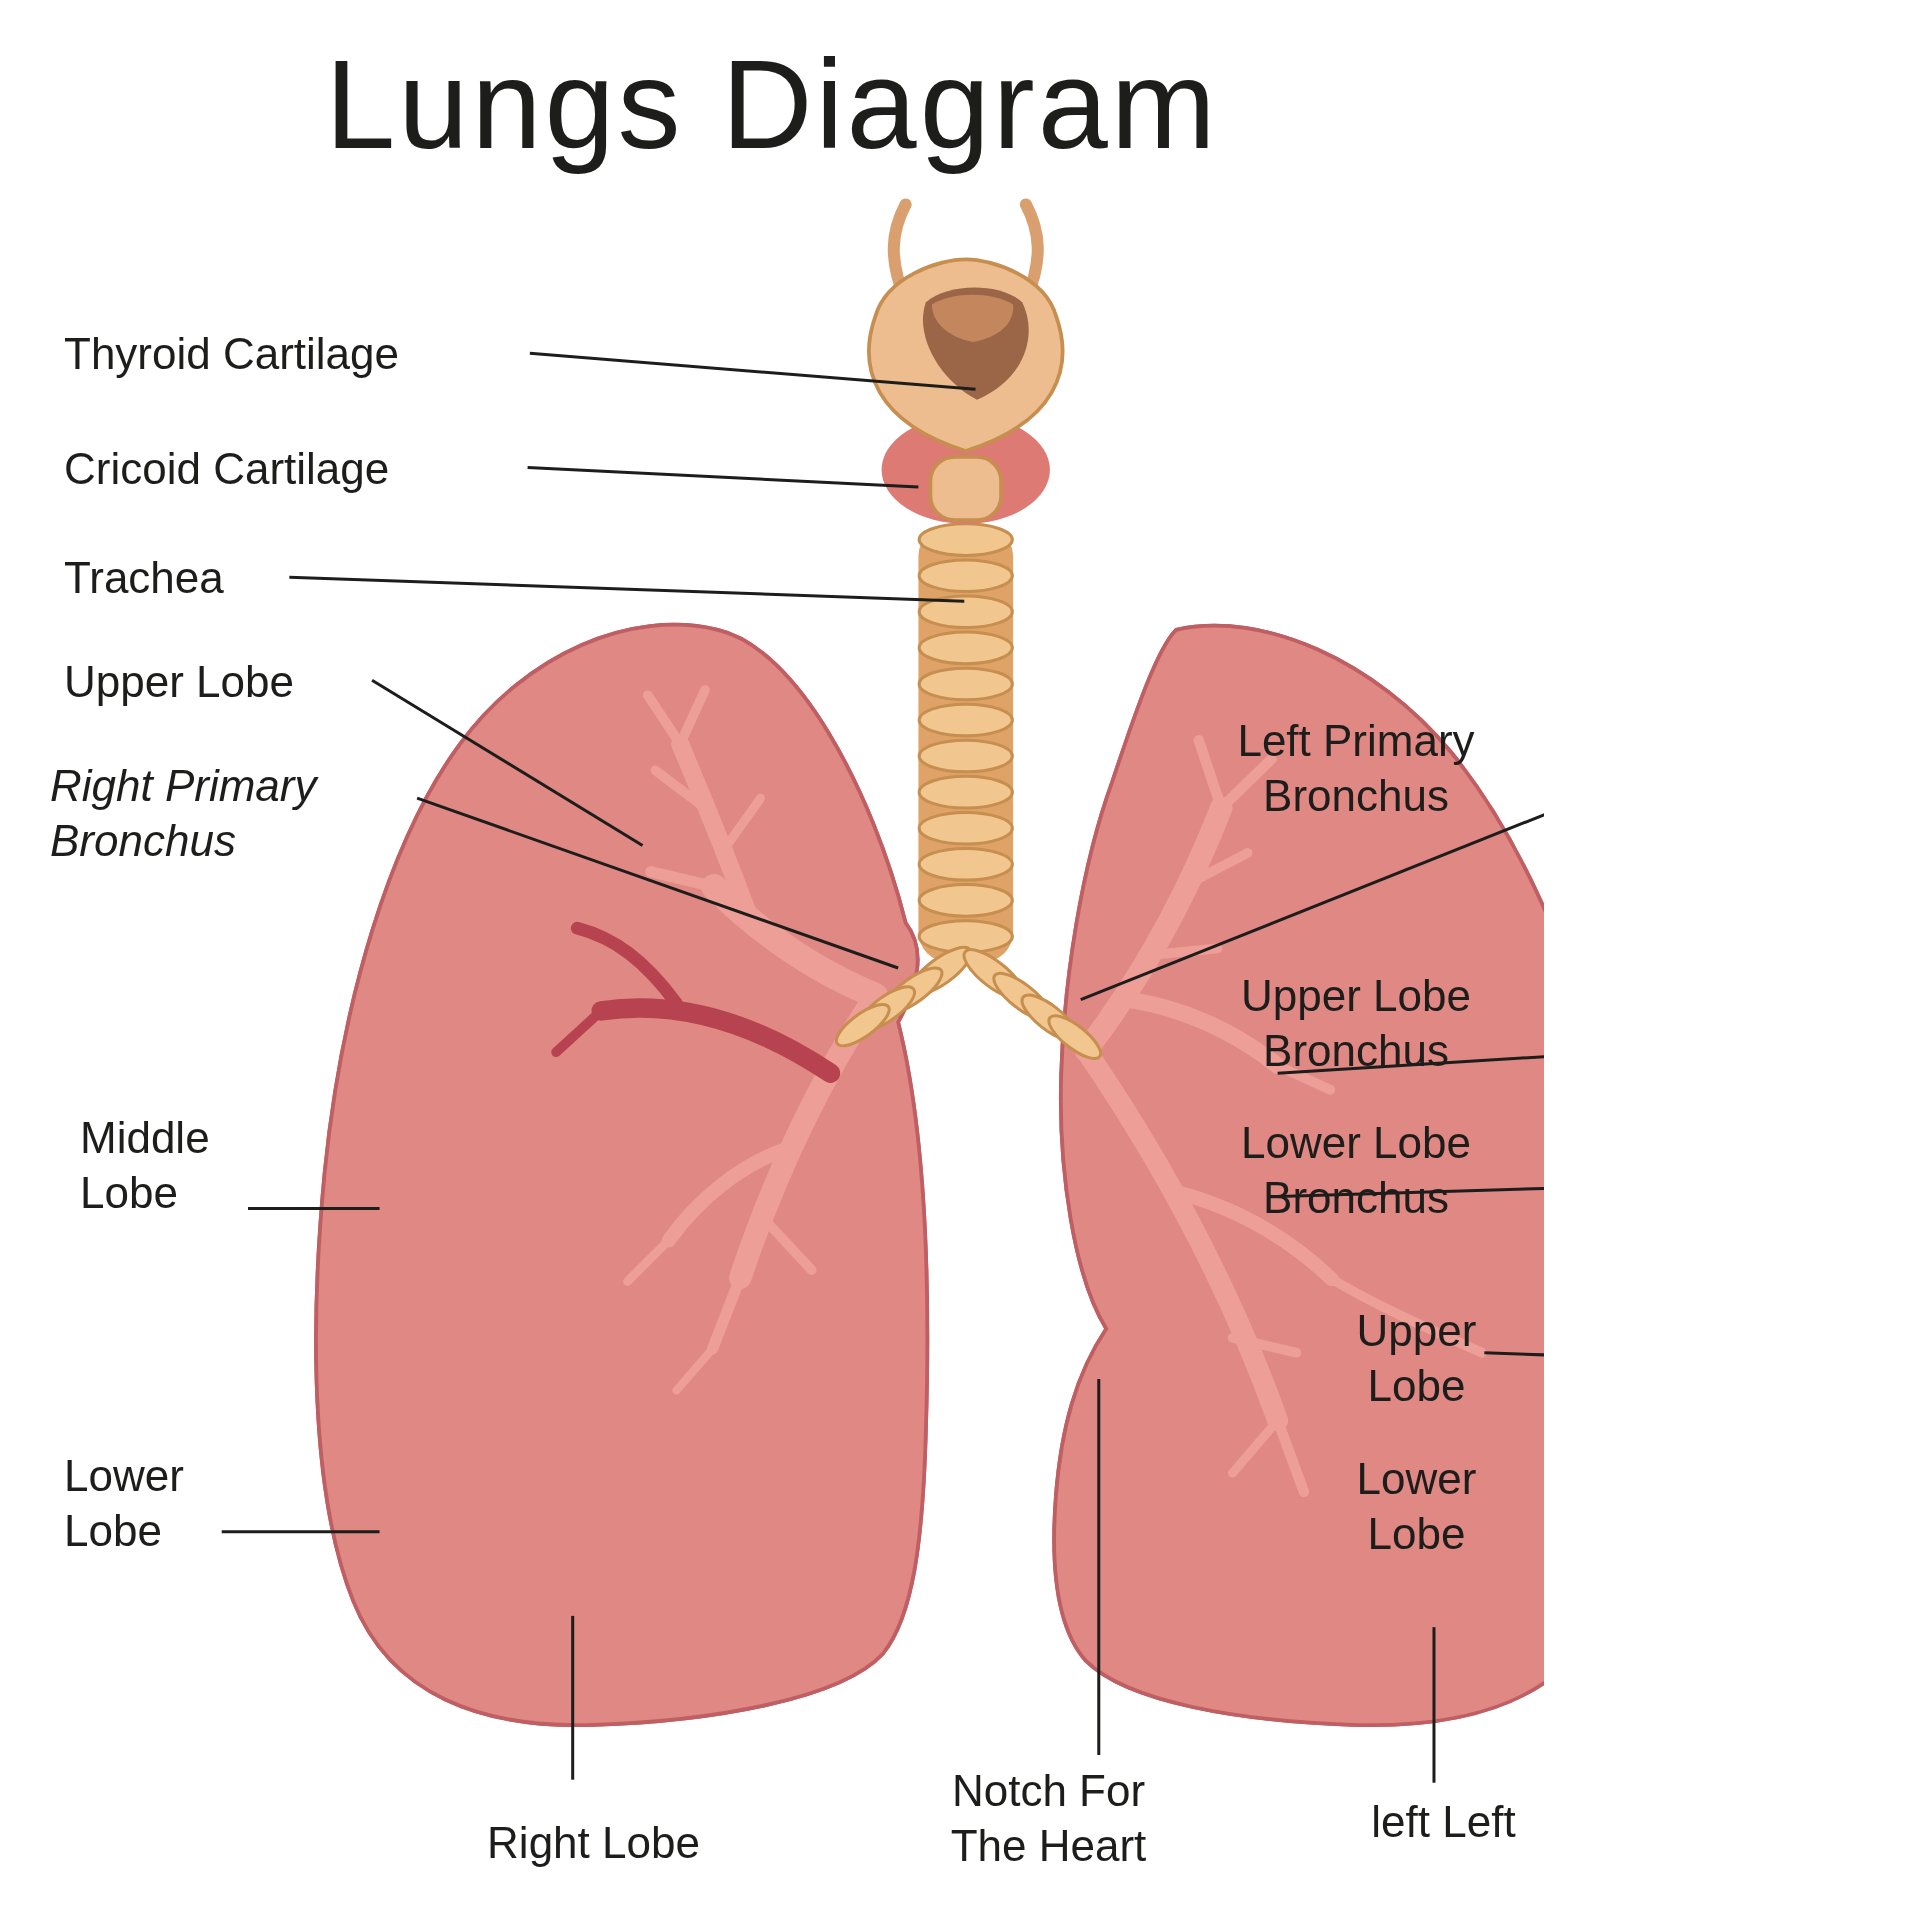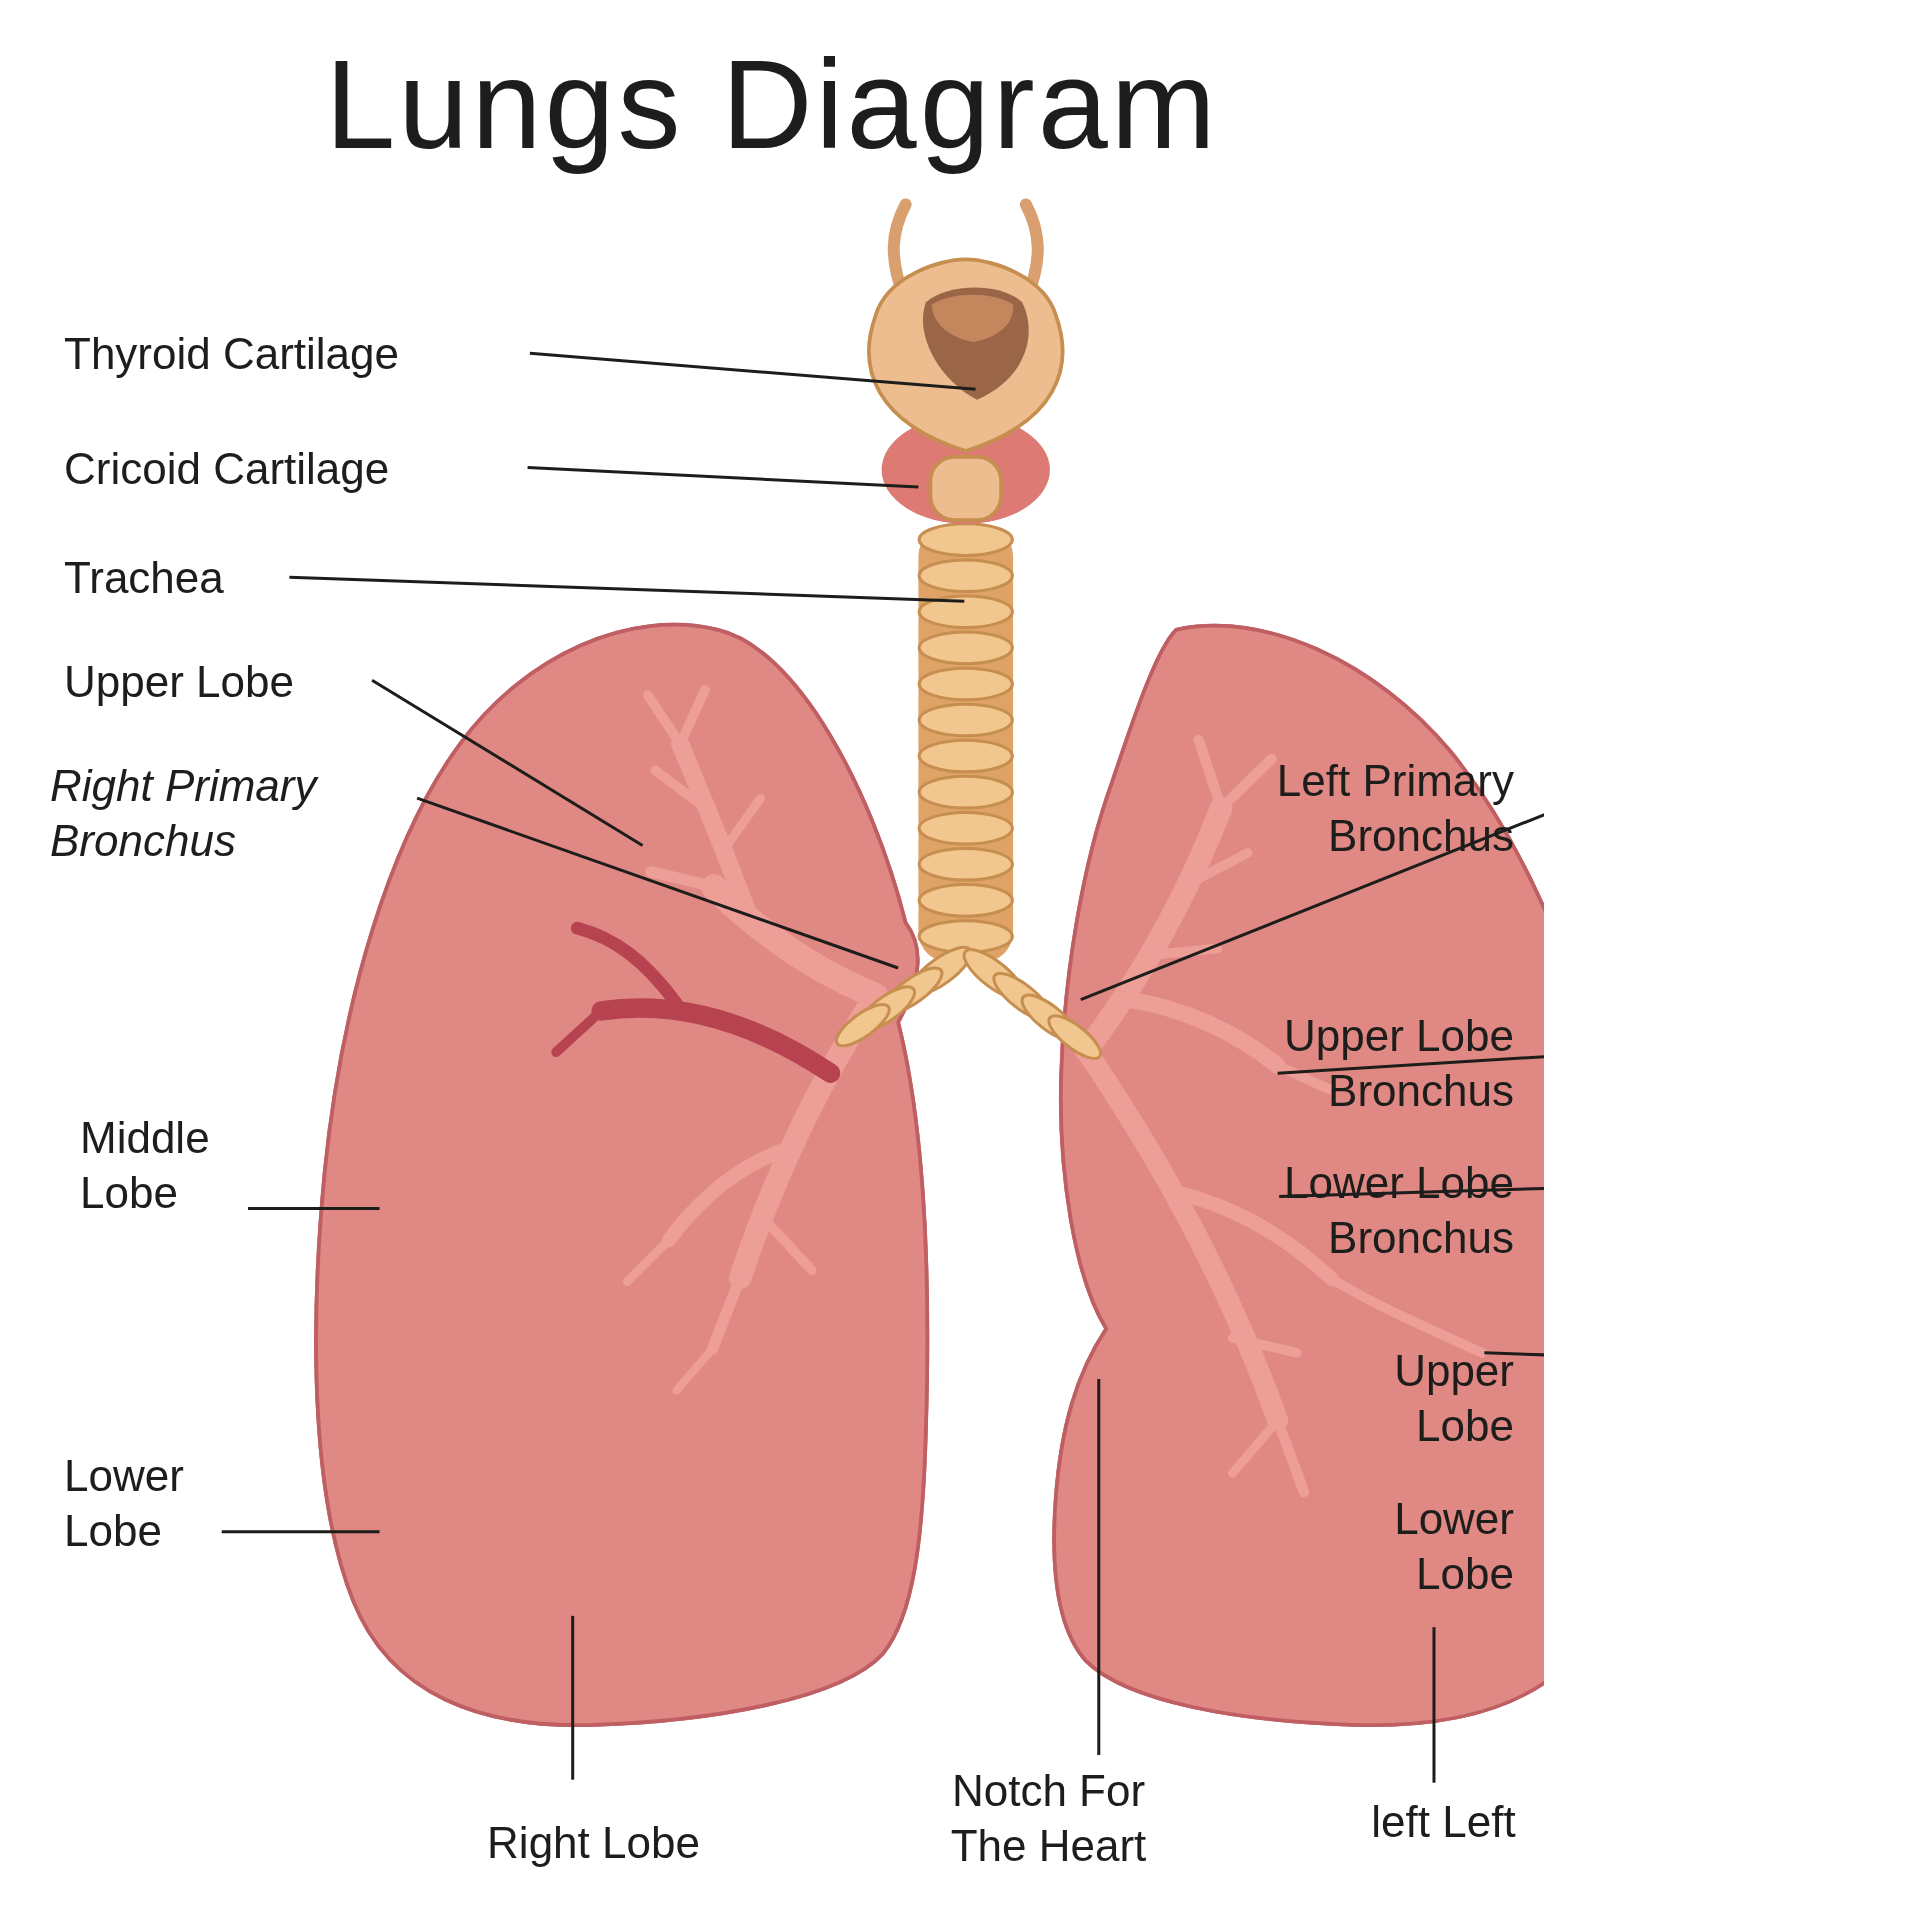--- a/index.html
+++ b/index.html
@@ -2,21 +2,21 @@
 <html style="font-size:12px"><head>
 <meta charset="utf-8">
 <style>
   html,body{margin:0;padding:0;background:#ffffff;}
   .canvas{position:relative;width:1544px;height:1924px;background:#ffffff;overflow:hidden;
           font-family:"Liberation Sans",sans-serif;color:#1d1d1b;}
   .art{position:absolute;left:0;top:0;width:1924px;height:1924px;}
   .title{position:absolute;top:32px;left:0;width:100%;text-align:center;
          font-size:126px;font-weight:400;letter-spacing:3px;}
   .lbl{position:absolute;font-size:44px;line-height:1.24;white-space:pre-line;}
-  .r{text-align:right;margin-top:40px;}
+  .r{text-align:center;}
   .c{text-align:center;}
 </style>
 </head>
 <body>
 
 <div class="canvas">
 
   <svg class="art" viewBox="0 0 2560 2560" aria-hidden="true">
     <defs>
       <pattern id="hexes" width="72" height="62" patternUnits="userSpaceOnUse">

